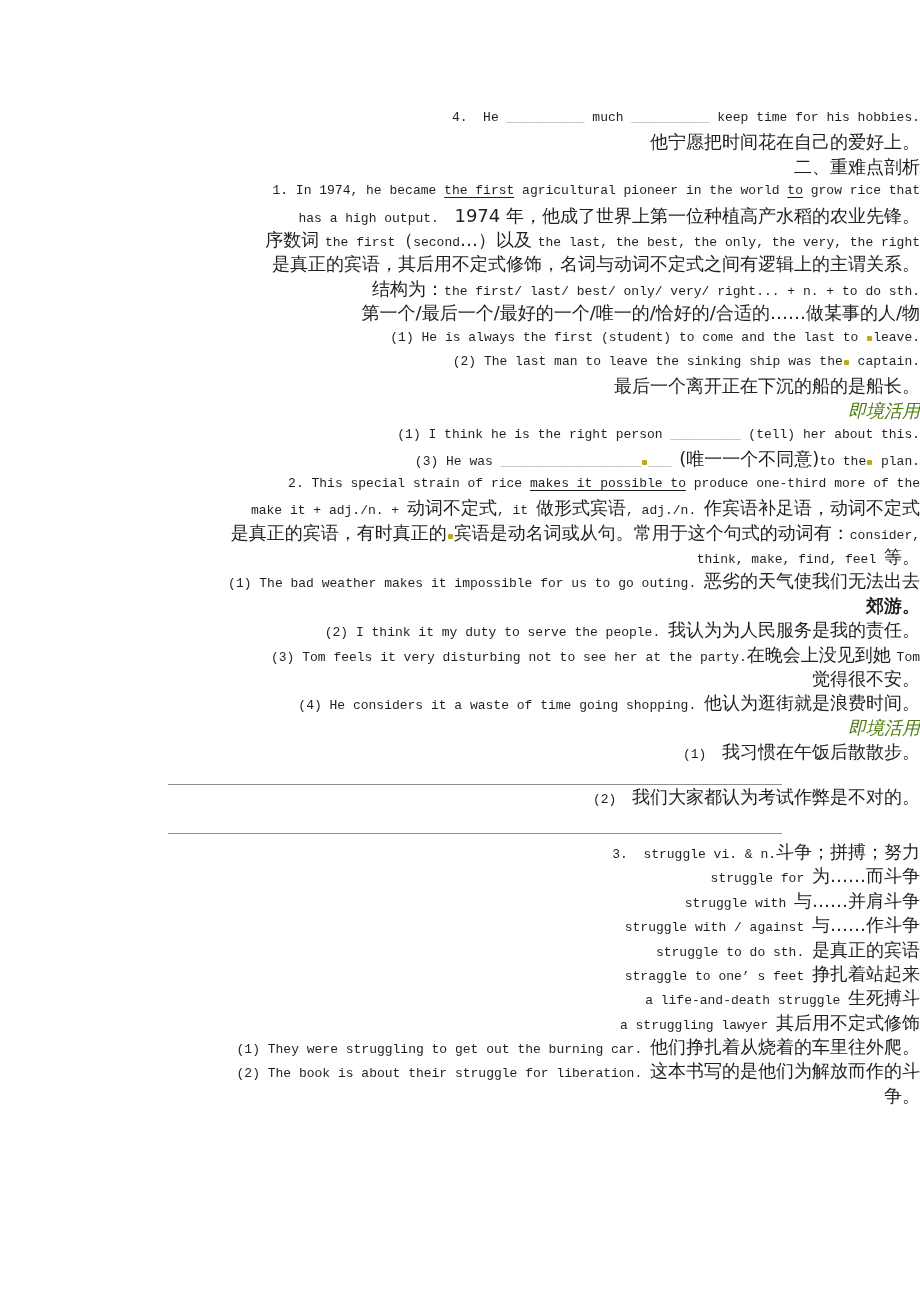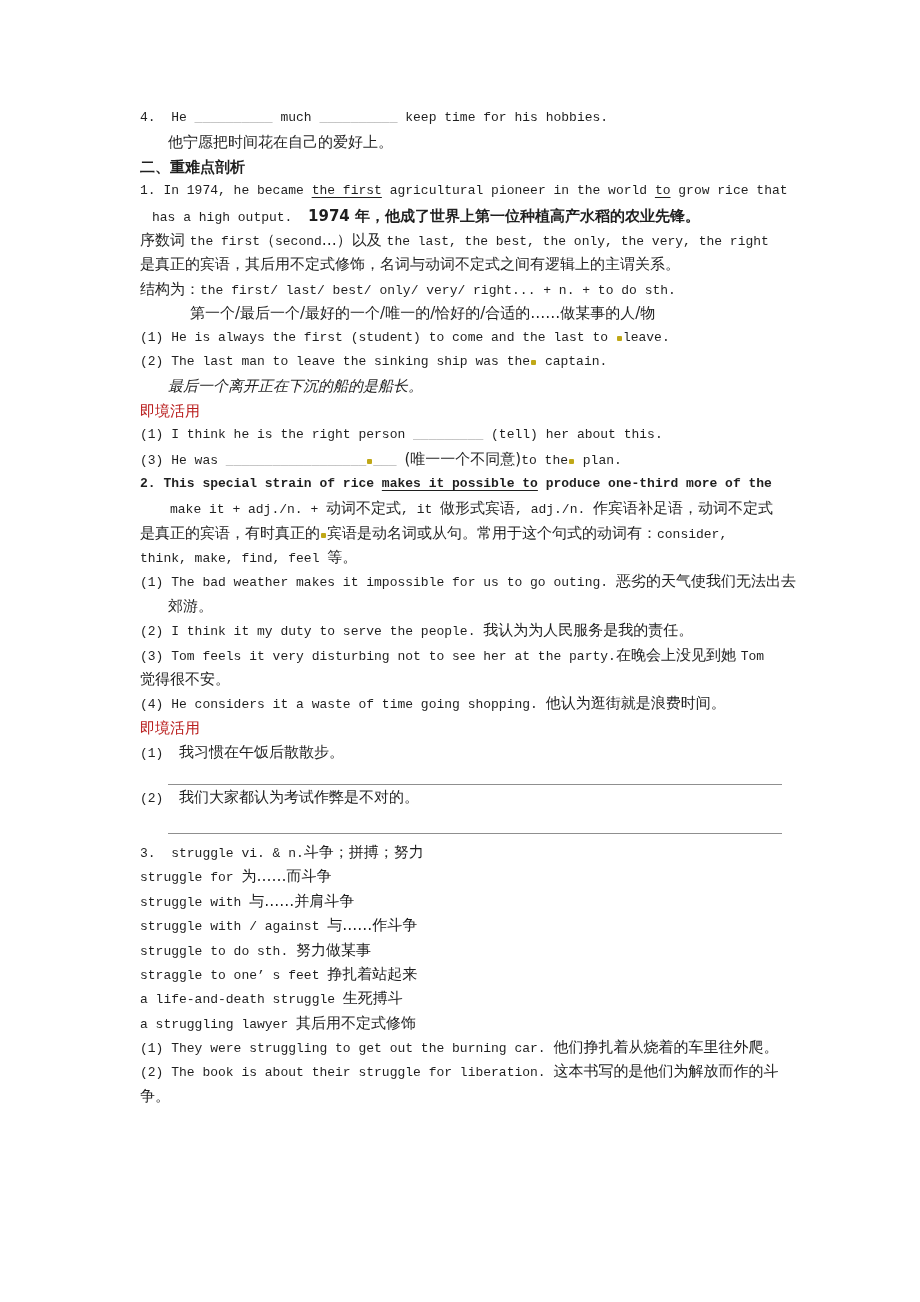--- a/index.html
+++ b/index.html
@@ -15,26 +15,27 @@
     padding: 106px 0 0 140px;
     background: #ffffff;
   }
   .line {
     white-space: pre;
     height: 24.4px;
     line-height: 24.4px;
     font-family: "Liberation Mono", "DejaVu Sans Mono", monospace;
     font-size: 13px;
     color: #1f1f1f;
+    text-align: right;
   }
   .en  { font-family: "Liberation Mono", "DejaVu Sans Mono", monospace; font-size: 13px; }
-  .cjk { font-family: "DejaVu Sans", "Liberation Sans", sans-serif; font-size: 15px; }
-  .b   { font-weight: 700; }
+  .cjk { font-family: "DejaVu Sans", "Liberation Sans", sans-serif; font-size: 18px; }
+  .b   { font-weight: 400; }
   .u   { text-decoration: underline; text-underline-offset: 3px; }
-  .red-italic { color: #b91c1c; }
+  .red-italic { color: #4d7c0f; font-style: italic; }
   .blank { color: #a8a8a8; }
   .dot {
     display: inline-block;
     width: 5px; height: 5px;
     background: #c0a818;
     border-radius: 1px;
     vertical-align: baseline;
     margin: 0 1px;
   }
   .rule {
@@ -54,43 +55,43 @@
     <div data-name="exercise-4-translation" class="line" style="padding-left: 28px;"><span class="cjk" data-name="text-segment">他宁愿把时间花在自己的爱好上。</span></div>
     <div data-name="section-2-heading" class="line"><span class="cjk b" data-name="text-segment">二、重难点剖析</span></div>
     <div data-name="point-1-sentence" class="line"><span class="en" data-name="text-segment">1. In 1974, he became </span><span class="en u" data-name="text-segment">the first</span><span class="en" data-name="text-segment"> agricultural pioneer in the world </span><span class="en u" data-name="text-segment">to</span><span class="en" data-name="text-segment"> grow rice that</span></div>
     <div data-name="point-1-sentence-2" class="line" style="padding-left: 12px;"><span class="en" data-name="text-segment">has a high output.  </span><span class="cjk b" data-name="text-segment">1974 年，他成了世界上第一位种植高产水稻的农业先锋。</span></div>
     <div data-name="point-1-note-1" class="line"><span class="cjk" data-name="text-segment">序数词 </span><span class="en" data-name="text-segment">the first</span><span class="cjk" data-name="text-segment">（</span><span class="en" data-name="text-segment">second</span><span class="cjk" data-name="text-segment">…）以及 </span><span class="en" data-name="text-segment">the last, the best, the only, the very, the right</span></div>
     <div data-name="point-1-note-2" class="line"><span class="cjk" data-name="text-segment">是真正的宾语，其后用不定式修饰，名词与动词不定式之间有逻辑上的主谓关系。</span></div>
     <div data-name="point-1-structure" class="line"><span class="cjk" data-name="text-segment">结构为：</span><span class="en" data-name="text-segment">the first/ last/ best/ only/ very/ right... + n. + to do sth.</span></div>
     <div data-name="point-1-structure-translation" class="line" style="padding-left: 50px;"><span class="cjk" data-name="text-segment">第一个/最后一个/最好的一个/唯一的/恰好的/合适的……做某事的人/物</span></div>
     <div data-name="point-1-example-1" class="line"><span class="en" data-name="text-segment">(1) He is always the first (student) to come and the last to </span><span class="dot" data-name="spellcheck-mark-icon"></span><span class="en" data-name="text-segment">leave.</span></div>
     <div data-name="point-1-example-2" class="line"><span class="en" data-name="text-segment">(2) The last man to leave the sinking ship was the</span><span class="dot" data-name="spellcheck-mark-icon"></span><span class="en" data-name="text-segment"> captain.</span></div>
-    <div data-name="point-1-example-2-translation" class="line" style="padding-left: 28px; font-style: italic;"><span class="cjk" data-name="text-segment">最后一个离开正在下沉的船的是船长。</span></div>
+    <div data-name="point-1-example-2-translation" class="line" style="padding-left: 28px;"><span class="cjk" data-name="text-segment">最后一个离开正在下沉的船的是船长。</span></div>
     <div data-name="practice-label-1" class="line"><span class="cjk red-italic" data-name="text-segment">即境活用</span></div>
     <div data-name="practice-1-item-1" class="line"><span class="en" data-name="text-segment">(1) I think he is the right person </span><span class="en blank" data-name="fill-in-blank">_________</span><span class="en" data-name="text-segment"> (tell) her about this.</span></div>
     <div data-name="practice-1-item-3" class="line"><span class="en" data-name="text-segment">(3) He was </span><span class="en blank" data-name="fill-in-blank">__________________</span><span class="dot" data-name="spellcheck-mark-icon"></span><span class="en blank" data-name="fill-in-blank">___</span><span class="en" data-name="text-segment"> </span><span class="cjk" data-name="text-segment">(唯一一个不同意)</span><span class="en" data-name="text-segment">to the</span><span class="dot" data-name="spellcheck-mark-icon"></span><span class="en" data-name="text-segment"> plan.</span></div>
     <div data-name="point-2-sentence" class="line"><span class="en b" data-name="text-segment">2. This special strain of rice </span><span class="en b u" data-name="text-segment">makes it possible to</span><span class="en b" data-name="text-segment"> produce one-third more of the</span></div>
     <div data-name="point-2-note-1" class="line" style="padding-left: 30px;"><span class="en" data-name="text-segment">make it + adj./n. + </span><span class="cjk" data-name="text-segment">动词不定式</span><span class="en" data-name="text-segment">, it </span><span class="cjk" data-name="text-segment">做形式宾语</span><span class="en" data-name="text-segment">, adj./n. </span><span class="cjk" data-name="text-segment">作宾语补足语，动词不定式</span></div>
     <div data-name="point-2-note-2" class="line"><span class="cjk" data-name="text-segment">是真正的宾语，有时真正的</span><span class="dot" data-name="spellcheck-mark-icon"></span><span class="cjk" data-name="text-segment">宾语是动名词或从句。常用于这个句式的动词有：</span><span class="en" data-name="text-segment">consider,</span></div>
     <div data-name="point-2-note-3" class="line"><span class="en" data-name="text-segment">think, make, find, feel </span><span class="cjk" data-name="text-segment">等。</span></div>
     <div data-name="point-2-example-1" class="line"><span class="en" data-name="text-segment">(1) The bad weather makes it impossible for us to go outing. </span><span class="cjk" data-name="text-segment">恶劣的天气使我们无法出去</span></div>
-    <div data-name="point-2-example-1-cont" class="line" style="padding-left: 28px;"><span class="cjk" data-name="text-segment">郊游。</span></div>
+    <div data-name="point-2-example-1-cont" class="line" style="padding-left: 28px; font-weight: bold;"><span class="cjk" data-name="text-segment">郊游。</span></div>
     <div data-name="point-2-example-2" class="line"><span class="en" data-name="text-segment">(2) I think it my duty to serve the people. </span><span class="cjk" data-name="text-segment">我认为为人民服务是我的责任。</span></div>
     <div data-name="point-2-example-3" class="line"><span class="en" data-name="text-segment">(3) Tom feels it very disturbing not to see her at the party.</span><span class="cjk" data-name="text-segment">在晚会上没见到她 </span><span class="en" data-name="text-segment">Tom</span></div>
     <div data-name="point-2-example-3-cont" class="line"><span class="cjk" data-name="text-segment">觉得很不安。</span></div>
     <div data-name="point-2-example-4" class="line"><span class="en" data-name="text-segment">(4) He considers it a waste of time going shopping. </span><span class="cjk" data-name="text-segment">他认为逛街就是浪费时间。</span></div>
     <div data-name="practice-label-2" class="line"><span class="cjk red-italic" data-name="text-segment">即境活用</span></div>
     <div data-name="practice-2-item-1" class="line"><span class="en" data-name="text-segment">(1)  </span><span class="cjk" data-name="text-segment">我习惯在午饭后散散步。</span></div>
     <div data-name="answer-line-1" class="rule"></div>
     <div data-name="practice-2-item-2" class="line"><span class="en" data-name="text-segment">(2)  </span><span class="cjk" data-name="text-segment">我们大家都认为考试作弊是不对的。</span></div>
     <div data-name="answer-line-2" class="rule"></div>
     <div data-name="point-3-heading" class="line"><span class="en" data-name="text-segment">3.  struggle vi. &amp; n.</span><span class="cjk" data-name="text-segment">斗争；拼搏；努力</span></div>
     <div data-name="point-3-phrase-1" class="line"><span class="en" data-name="text-segment">struggle for </span><span class="cjk" data-name="text-segment">为……而斗争</span></div>
     <div data-name="point-3-phrase-2" class="line"><span class="en" data-name="text-segment">struggle with </span><span class="cjk" data-name="text-segment">与……并肩斗争</span></div>
     <div data-name="point-3-phrase-3" class="line"><span class="en" data-name="text-segment">struggle with / against </span><span class="cjk" data-name="text-segment">与……作斗争</span></div>
-    <div data-name="point-3-phrase-4" class="line"><span class="en" data-name="text-segment">struggle to do sth. </span><span class="cjk" data-name="text-segment">努力做某事</span></div>
+    <div data-name="point-3-phrase-4" class="line"><span class="en" data-name="text-segment">struggle to do sth. </span><span class="cjk" data-name="text-segment">是真正的宾语</span></div>
     <div data-name="point-3-phrase-5" class="line"><span class="en" data-name="text-segment">straggle to one’ s feet </span><span class="cjk" data-name="text-segment">挣扎着站起来</span></div>
     <div data-name="point-3-phrase-6" class="line"><span class="en" data-name="text-segment">a life-and-death struggle </span><span class="cjk" data-name="text-segment">生死搏斗</span></div>
     <div data-name="point-3-phrase-7" class="line"><span class="en" data-name="text-segment">a struggling lawyer </span><span class="cjk" data-name="text-segment">其后用不定式修饰</span></div>
     <div data-name="point-3-example-1" class="line"><span class="en" data-name="text-segment">(1) They were struggling to get out the burning car. </span><span class="cjk" data-name="text-segment">他们挣扎着从烧着的车里往外爬。</span></div>
     <div data-name="point-3-example-2" class="line"><span class="en" data-name="text-segment">(2) The book is about their struggle for liberation. </span><span class="cjk" data-name="text-segment">这本书写的是他们为解放而作的斗</span></div>
     <div data-name="point-3-example-2-cont" class="line"><span class="cjk" data-name="text-segment">争。</span></div>
   </div>
 
 </body></html>

